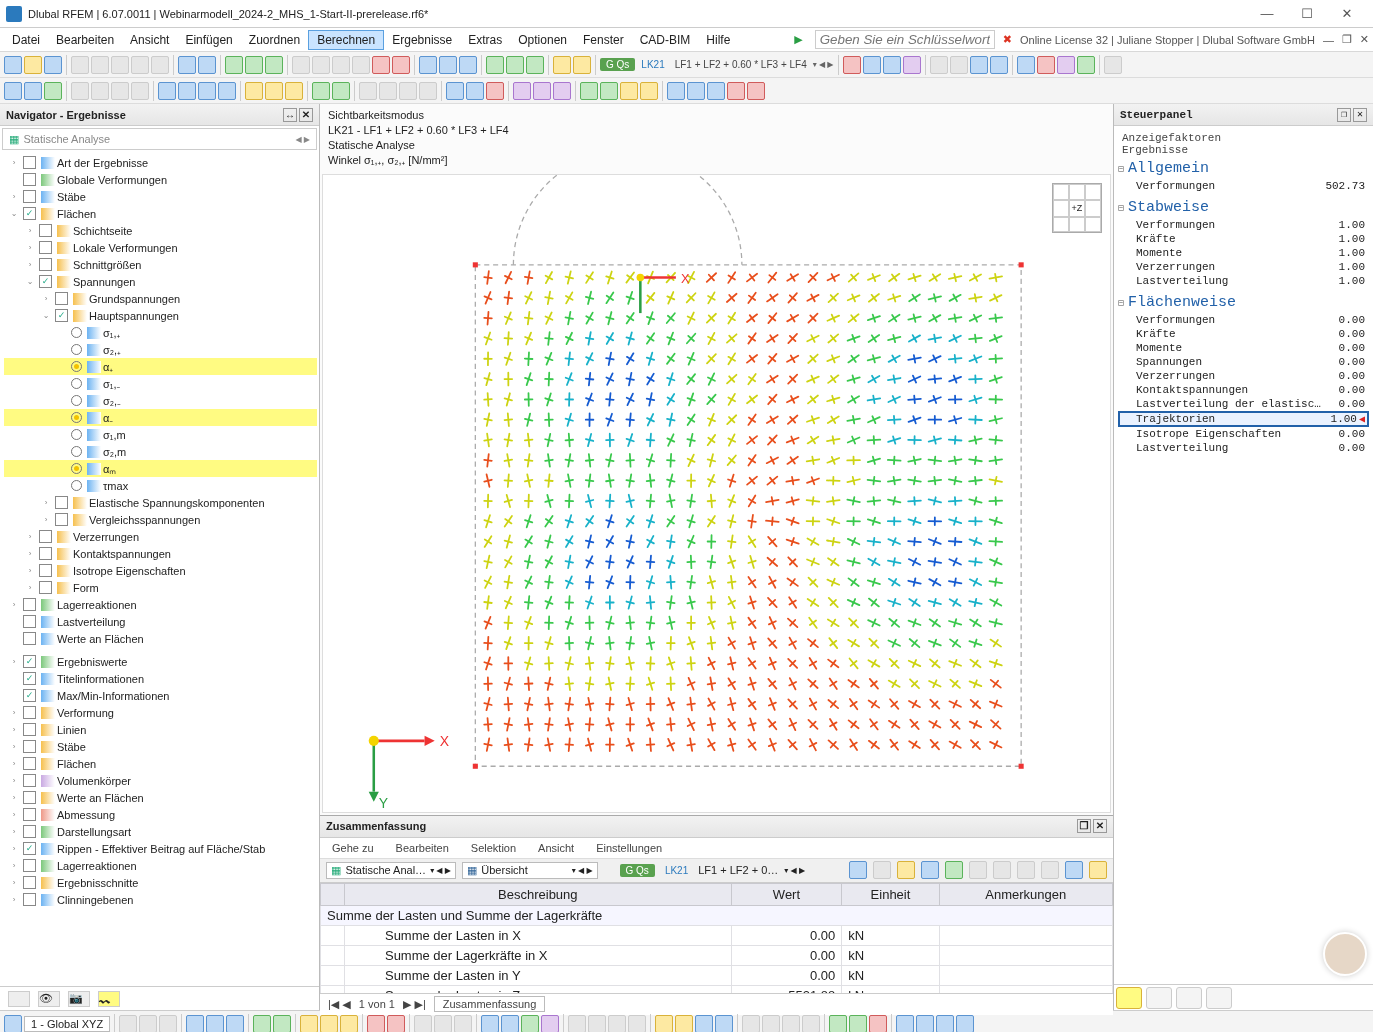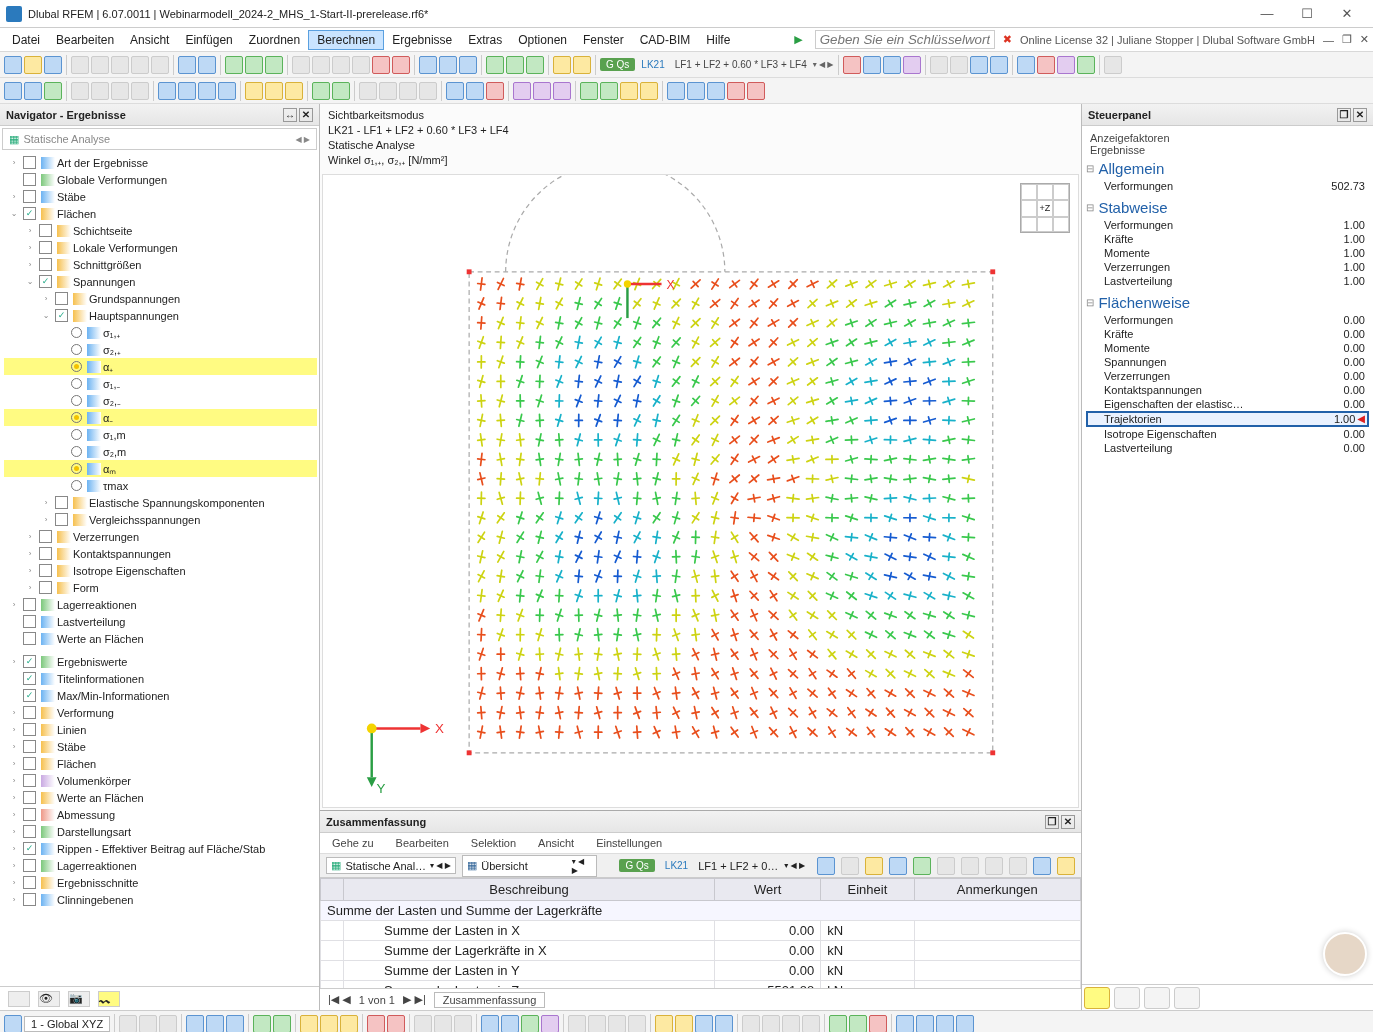--- a/index.html
+++ b/index.html
@@ -49,21 +49,21 @@
 .summary { height:200px; border-top:1px solid #aaa; display:flex; flex-direction:column; background:#fff;}
 .sumtb { height:24px; background:#f0f0f0; display:flex; align-items:center; gap:6px; padding:0 6px; border-bottom:1px solid #ccc; font-size:11px;}
 .sumtb .scombo{ background:#fff; border:1px solid #bbb; padding:1px 4px; display:flex; align-items:center; gap:4px;}
 .tbl { flex:1; overflow:auto;}
 .tbl table{ width:100%; border-collapse:collapse; font-size:13px;}
 .tbl th{ background:#e9e9f0; border:1px solid #c8c8ce; padding:3px 6px; font-weight:normal; text-align:center;}
 .tbl td{ border:1px solid #e0e0e4; padding:2px 6px; text-align:right;}
 .tbl td.l{ text-align:left;}
 .tbl tr.sec td{ background:#f6f6ff; font-weight:normal; text-align:left;}
 .page { height:22px; border-top:1px solid #ccc; display:flex; align-items:center; gap:8px; padding:0 8px; font-size:11px; color:#444;}
-.steuer { width:292px; background:#fff; border-left:1px solid #bbb; display:flex; flex-direction:column;}
+.steuer { width:260px; background:#fff; border-left:1px solid #bbb; display:flex; flex-direction:column;font-family:Liberation Mono, monospace;}
 .steuer .body { flex:1; overflow:auto; padding:4px;}
 .sgroup { margin-bottom:4px;}
 .sghdr { color:#2261a9; font-size:15px; display:flex; align-items:center; gap:4px; padding:2px 0;}
 .sghdr::before { content:"⊟"; color:#888; font-size:10px;}
 .srow { display:flex; padding:1px 4px 1px 18px; font-size:11px;}
 .srow .sval { margin-left:auto; text-align:right;}
 .srow.sel { border:2px solid #2261a9; background:#eaf2ff; padding:0 2px 0 16px;}
 .srow.sel .chev{ color:#d22; margin-left:2px; font-size:10px;}
 .stabs { height:26px; border-top:1px solid #ccc; display:flex; gap:4px; padding:2px;}
 .stabs .t{ width:26px; height:22px; border:1px solid #ccc; border-radius:3px; background:#f4f4f4;}
@@ -1966,21 +1966,21 @@
             </div>
             <div class="srow">
               <span>Verzerrungen</span>
               <span class="sval">0.00</span>
             </div>
             <div class="srow">
               <span>Kontaktspannungen</span>
               <span class="sval">0.00</span>
             </div>
             <div class="srow">
-              <span>Eigenschaften der elastisc…</span>
+              <span>Lastverteilung der elastisc…</span>
               <span class="sval">0.00</span>
             </div>
             <div class="srow sel">
               <span>Trajektorien</span>
               <span class="sval">1.00</span>
               <span class="chev">◀</span>
             </div>
             <div class="srow">
               <span>Isotrope Eigenschaften</span>
               <span class="sval">0.00</span>

